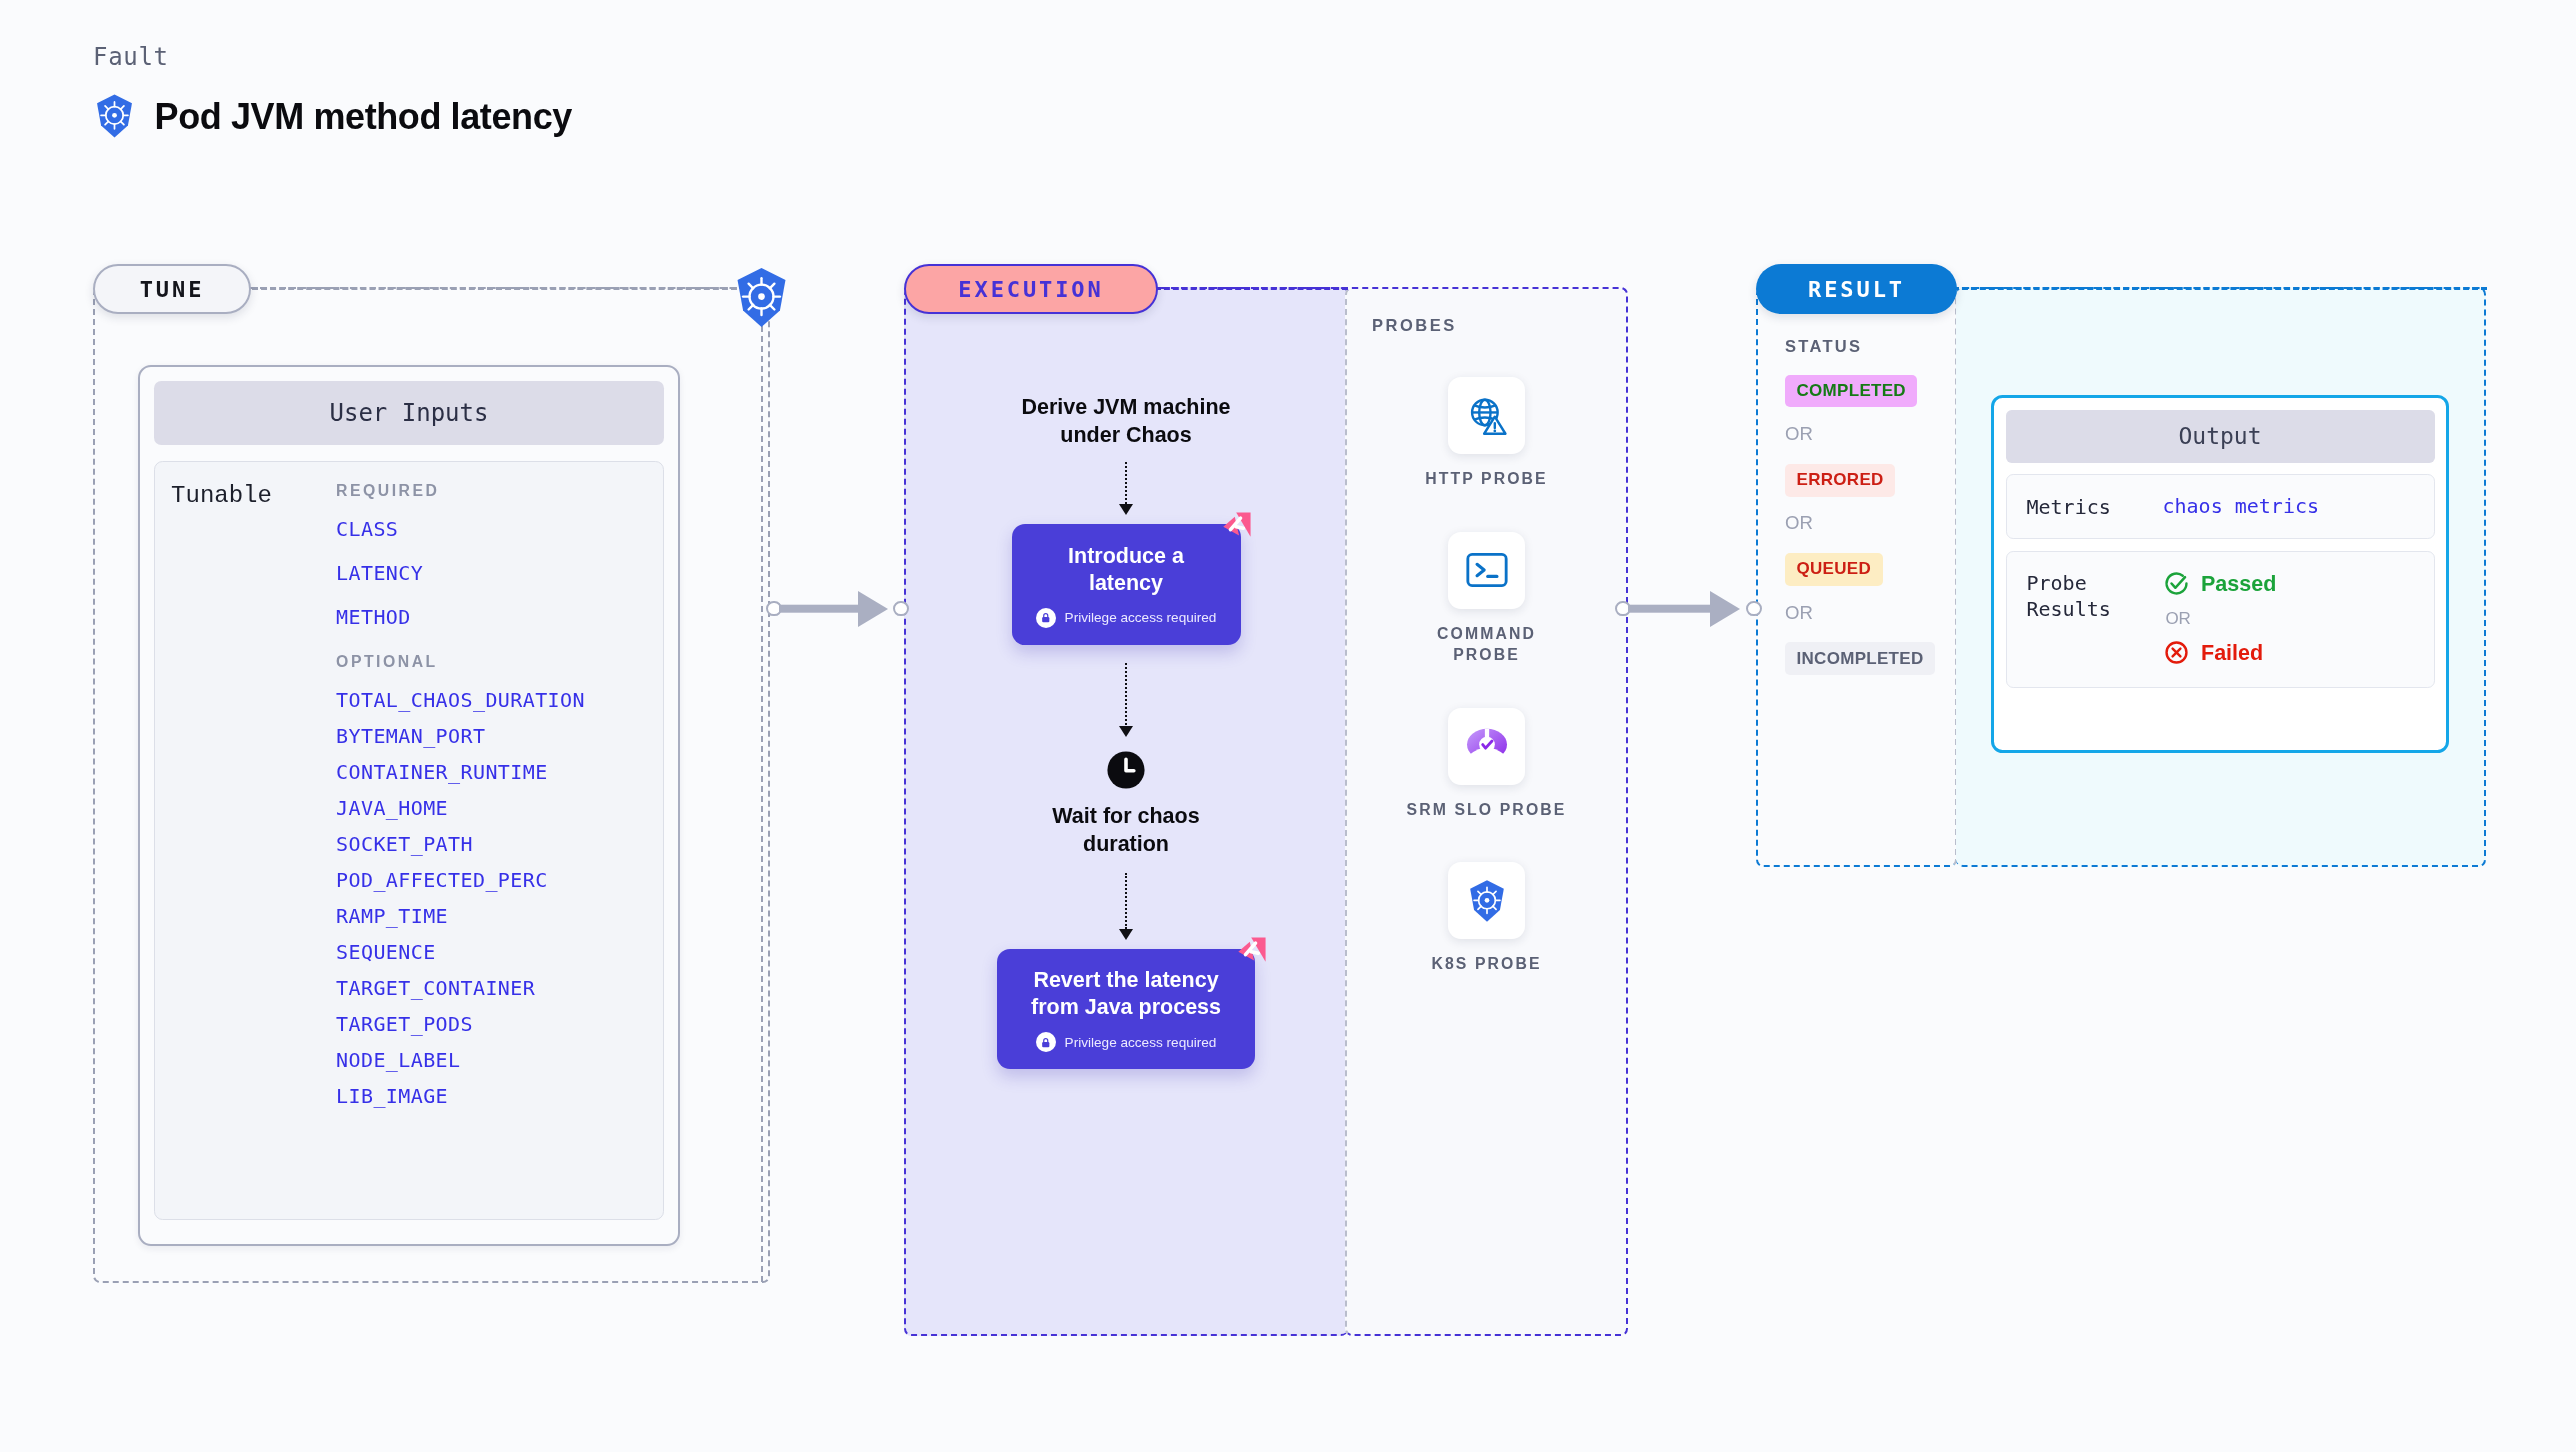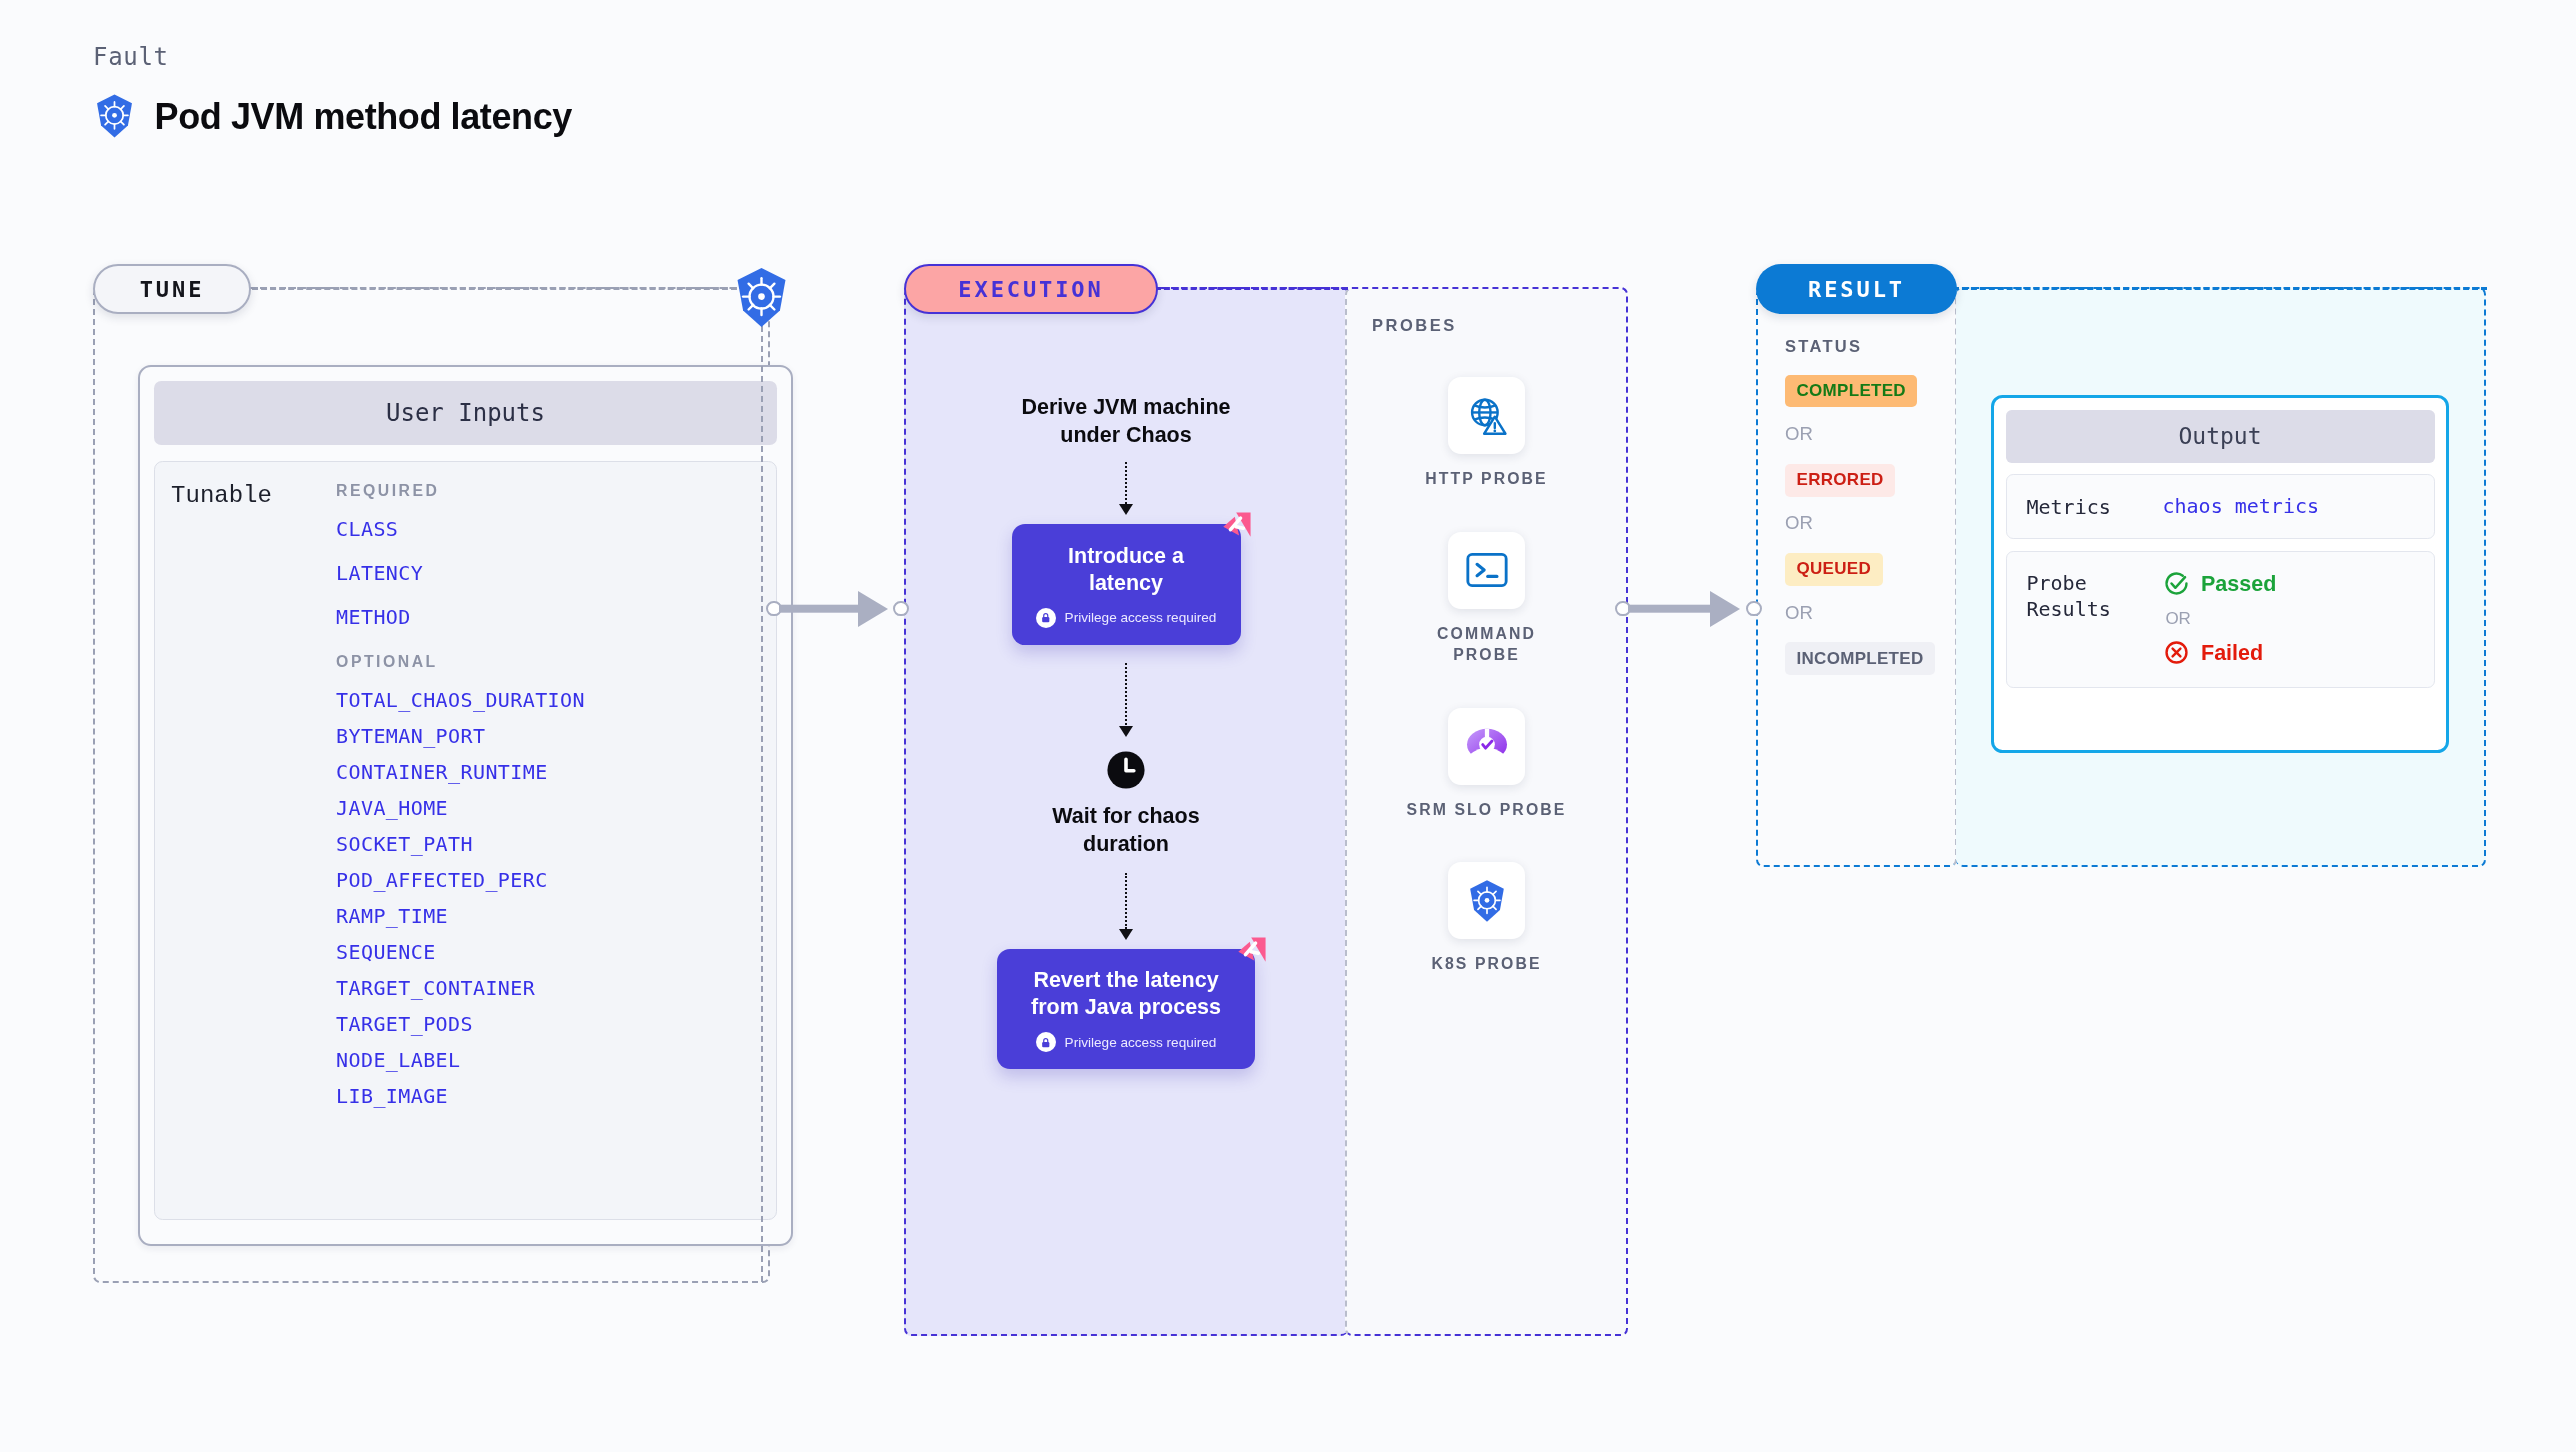--- a/index.html
+++ b/index.html
@@ -86,21 +86,21 @@
   #k8s-vline {
     position: absolute; left: 761px; top: 326px; width: 0; height: 956px;
     border-left: 2.9px dashed #9aa0b4; z-index: 3;
   }
 
   
   #k8s-badge { position: absolute; left: 732px; top: 266px; z-index: 7; }
 
   
   #userinputs-card {
-    position: absolute; left: 138px; top: 365px; width: 655px; height: 881px;
+    position: absolute; left: 138px; top: 365px; width: 542px; height: 881px;
     background: #fafbfd; border: 2.1px solid #a9aec1; border-radius: 13px;
     box-shadow: 0 2.1px 7.2px rgba(30,35,70,.07);
     padding: 14.3px;
   }
   #userinputs-header {
     height: 64px; background: #dcdce8; border-radius: 7.2px;
     display: flex; align-items: center; justify-content: center;
     font-family: "DejaVu Sans Mono", monospace;
     font-size: 24px; color: #2b2f45;
   }
@@ -472,21 +472,21 @@
         </g>
       </svg>
     </div>
     <div class="probe-name">K8S PROBE</div>
   </div>
 
 </div>
 
 <div id="status-inner">
   <div id="status-label">STATUS</div>
-  <div><span class="status-badge" id="badge0" style="background: #fdba74; color: rgb(21, 122, 22);">COMPLETED</span></div>
+  <div><span class="status-badge" id="badge0" style="background: #f0abfc; color: rgb(21, 122, 22);">COMPLETED</span></div>
   <div class="or-text">OR</div>
   <div><span class="status-badge" id="badge1" style="background: rgb(253, 233, 231); color: rgb(204, 31, 20);">ERRORED</span></div>
   <div class="or-text">OR</div>
   <div><span class="status-badge" id="badge2" style="background: rgb(253, 237, 195); color: rgb(204, 31, 20);">QUEUED</span></div>
   <div class="or-text">OR</div>
   <div><span class="status-badge" id="badge3" style="background: rgb(239, 240, 245); color: rgb(91, 97, 117);">INCOMPLETED</span></div>
 </div>
 
 <div id="output-card">
   <div id="output-header">Output</div>

